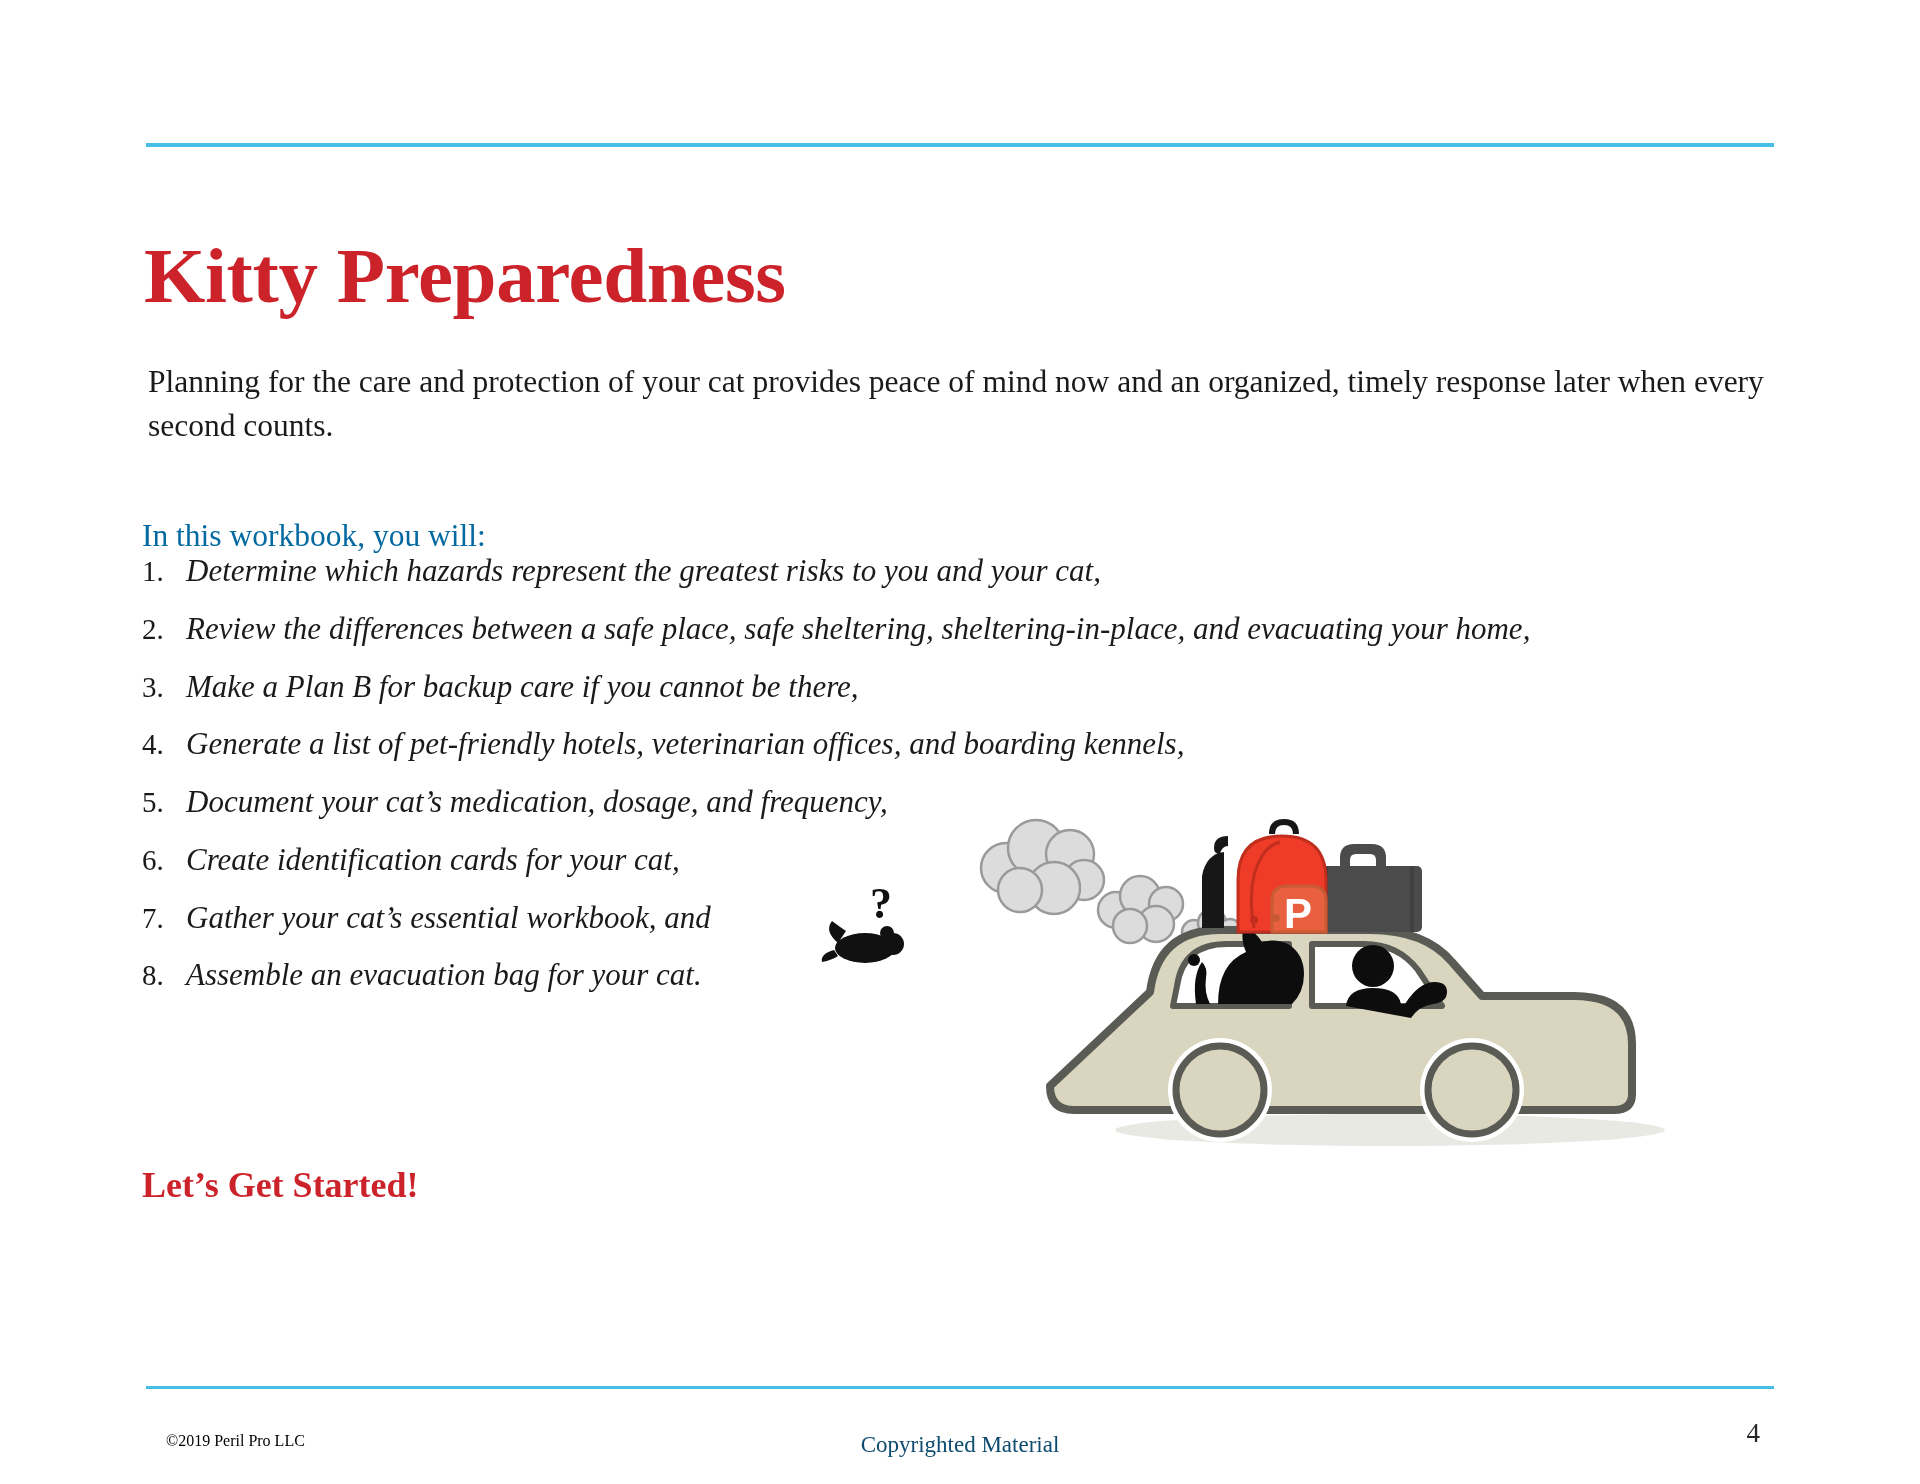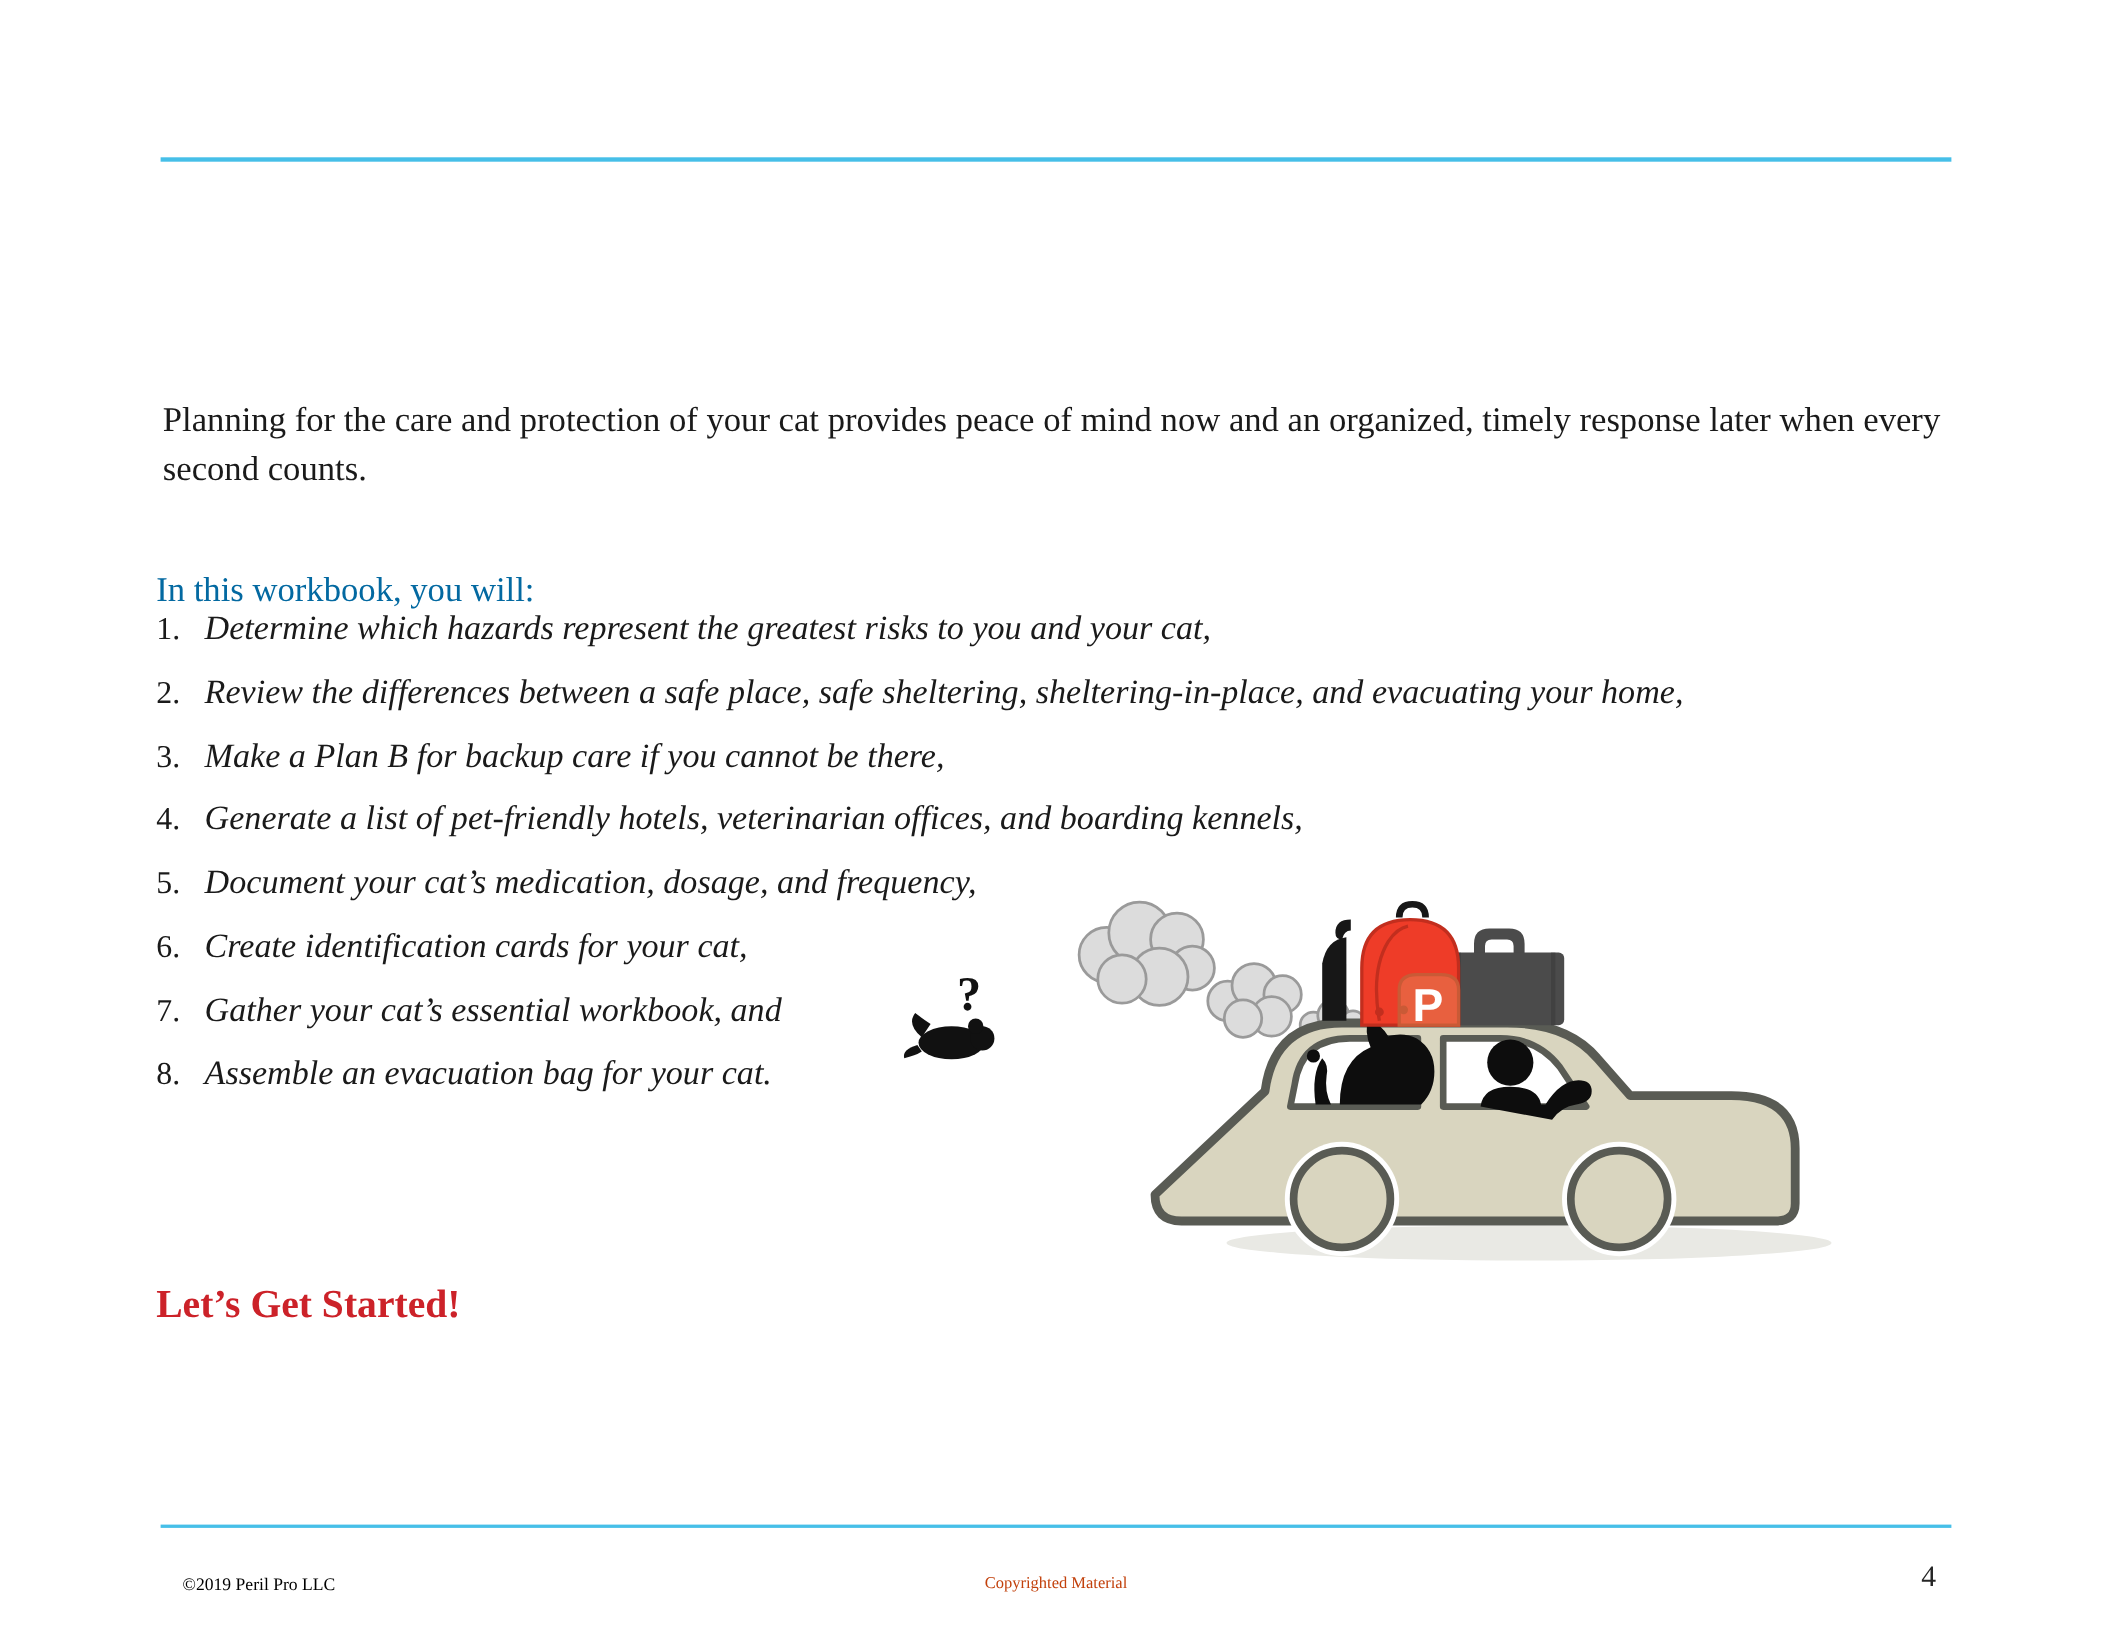--- a/index.html
+++ b/index.html
@@ -111,22 +111,22 @@
     font-size: 16px;
     color: #000000;
     white-space: nowrap;
   }
   .footer-center {
     position: absolute;
     left: 0;
     top: 1432px;
     width: 1920px;
     text-align: center;
-    font-size: 15px;
-    color: #c2410c;
+    font-size: 23px;
+    color: #0c4a6e;
   }
   .footer-page {
     position: absolute;
     right: 160px;
     top: 1418px;
     font-size: 27px;
     color: #262626;
   }
 
   
@@ -139,20 +139,21 @@
   }
   .illustration svg { display: block; width: 100%; height: 100%; }
 </style>
 </head>
 <body>
 
 <div class="page">
 
   <div class="rule rule-top"></div>
 
+  <h1 class="title">Kitty Preparedness</h1>
 
   <p class="intro">Planning for the care and protection of your cat provides peace of mind now and an organized, timely response later when every second counts.</p>
 
   <p class="workbook-lead">In this workbook, you will:</p>
 
   <ol class="steps" style="list-style:none;margin:0;padding:0;">
     <li class="step">
       <span class="step-num">1.</span>
       <span class="step-text">Determine which hazards represent the greatest risks to you and your cat,</span>
     </li>

